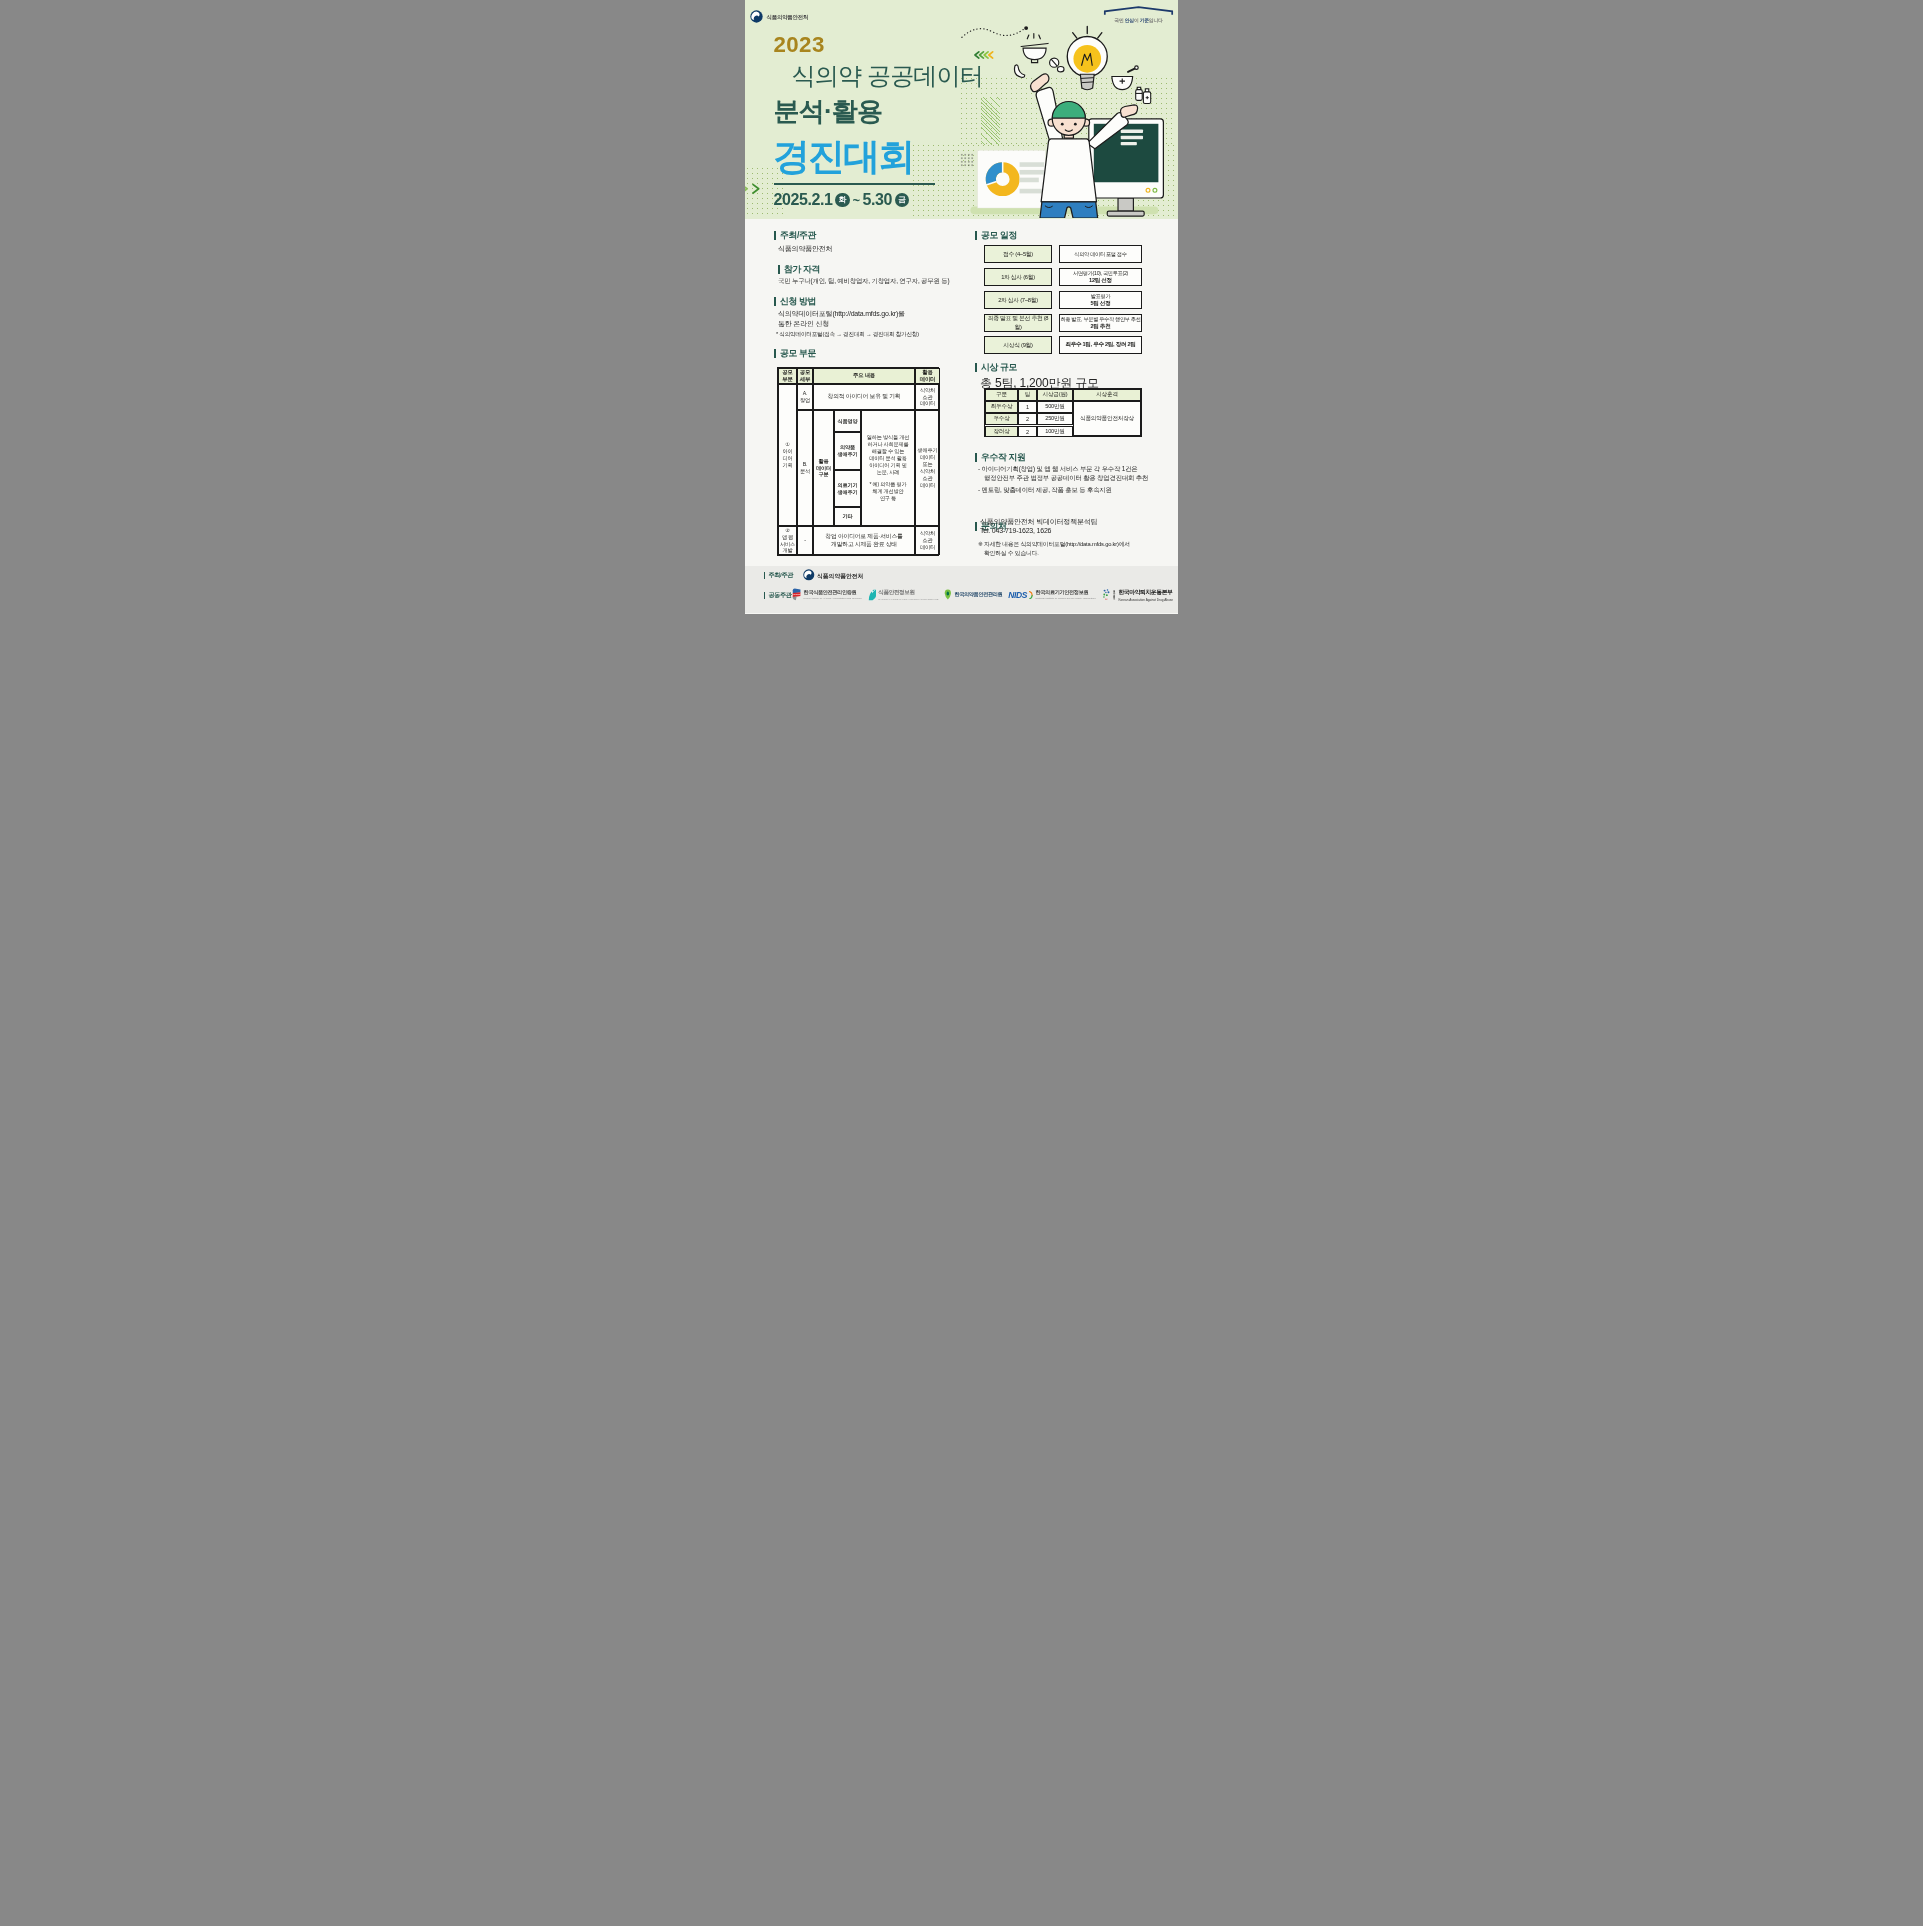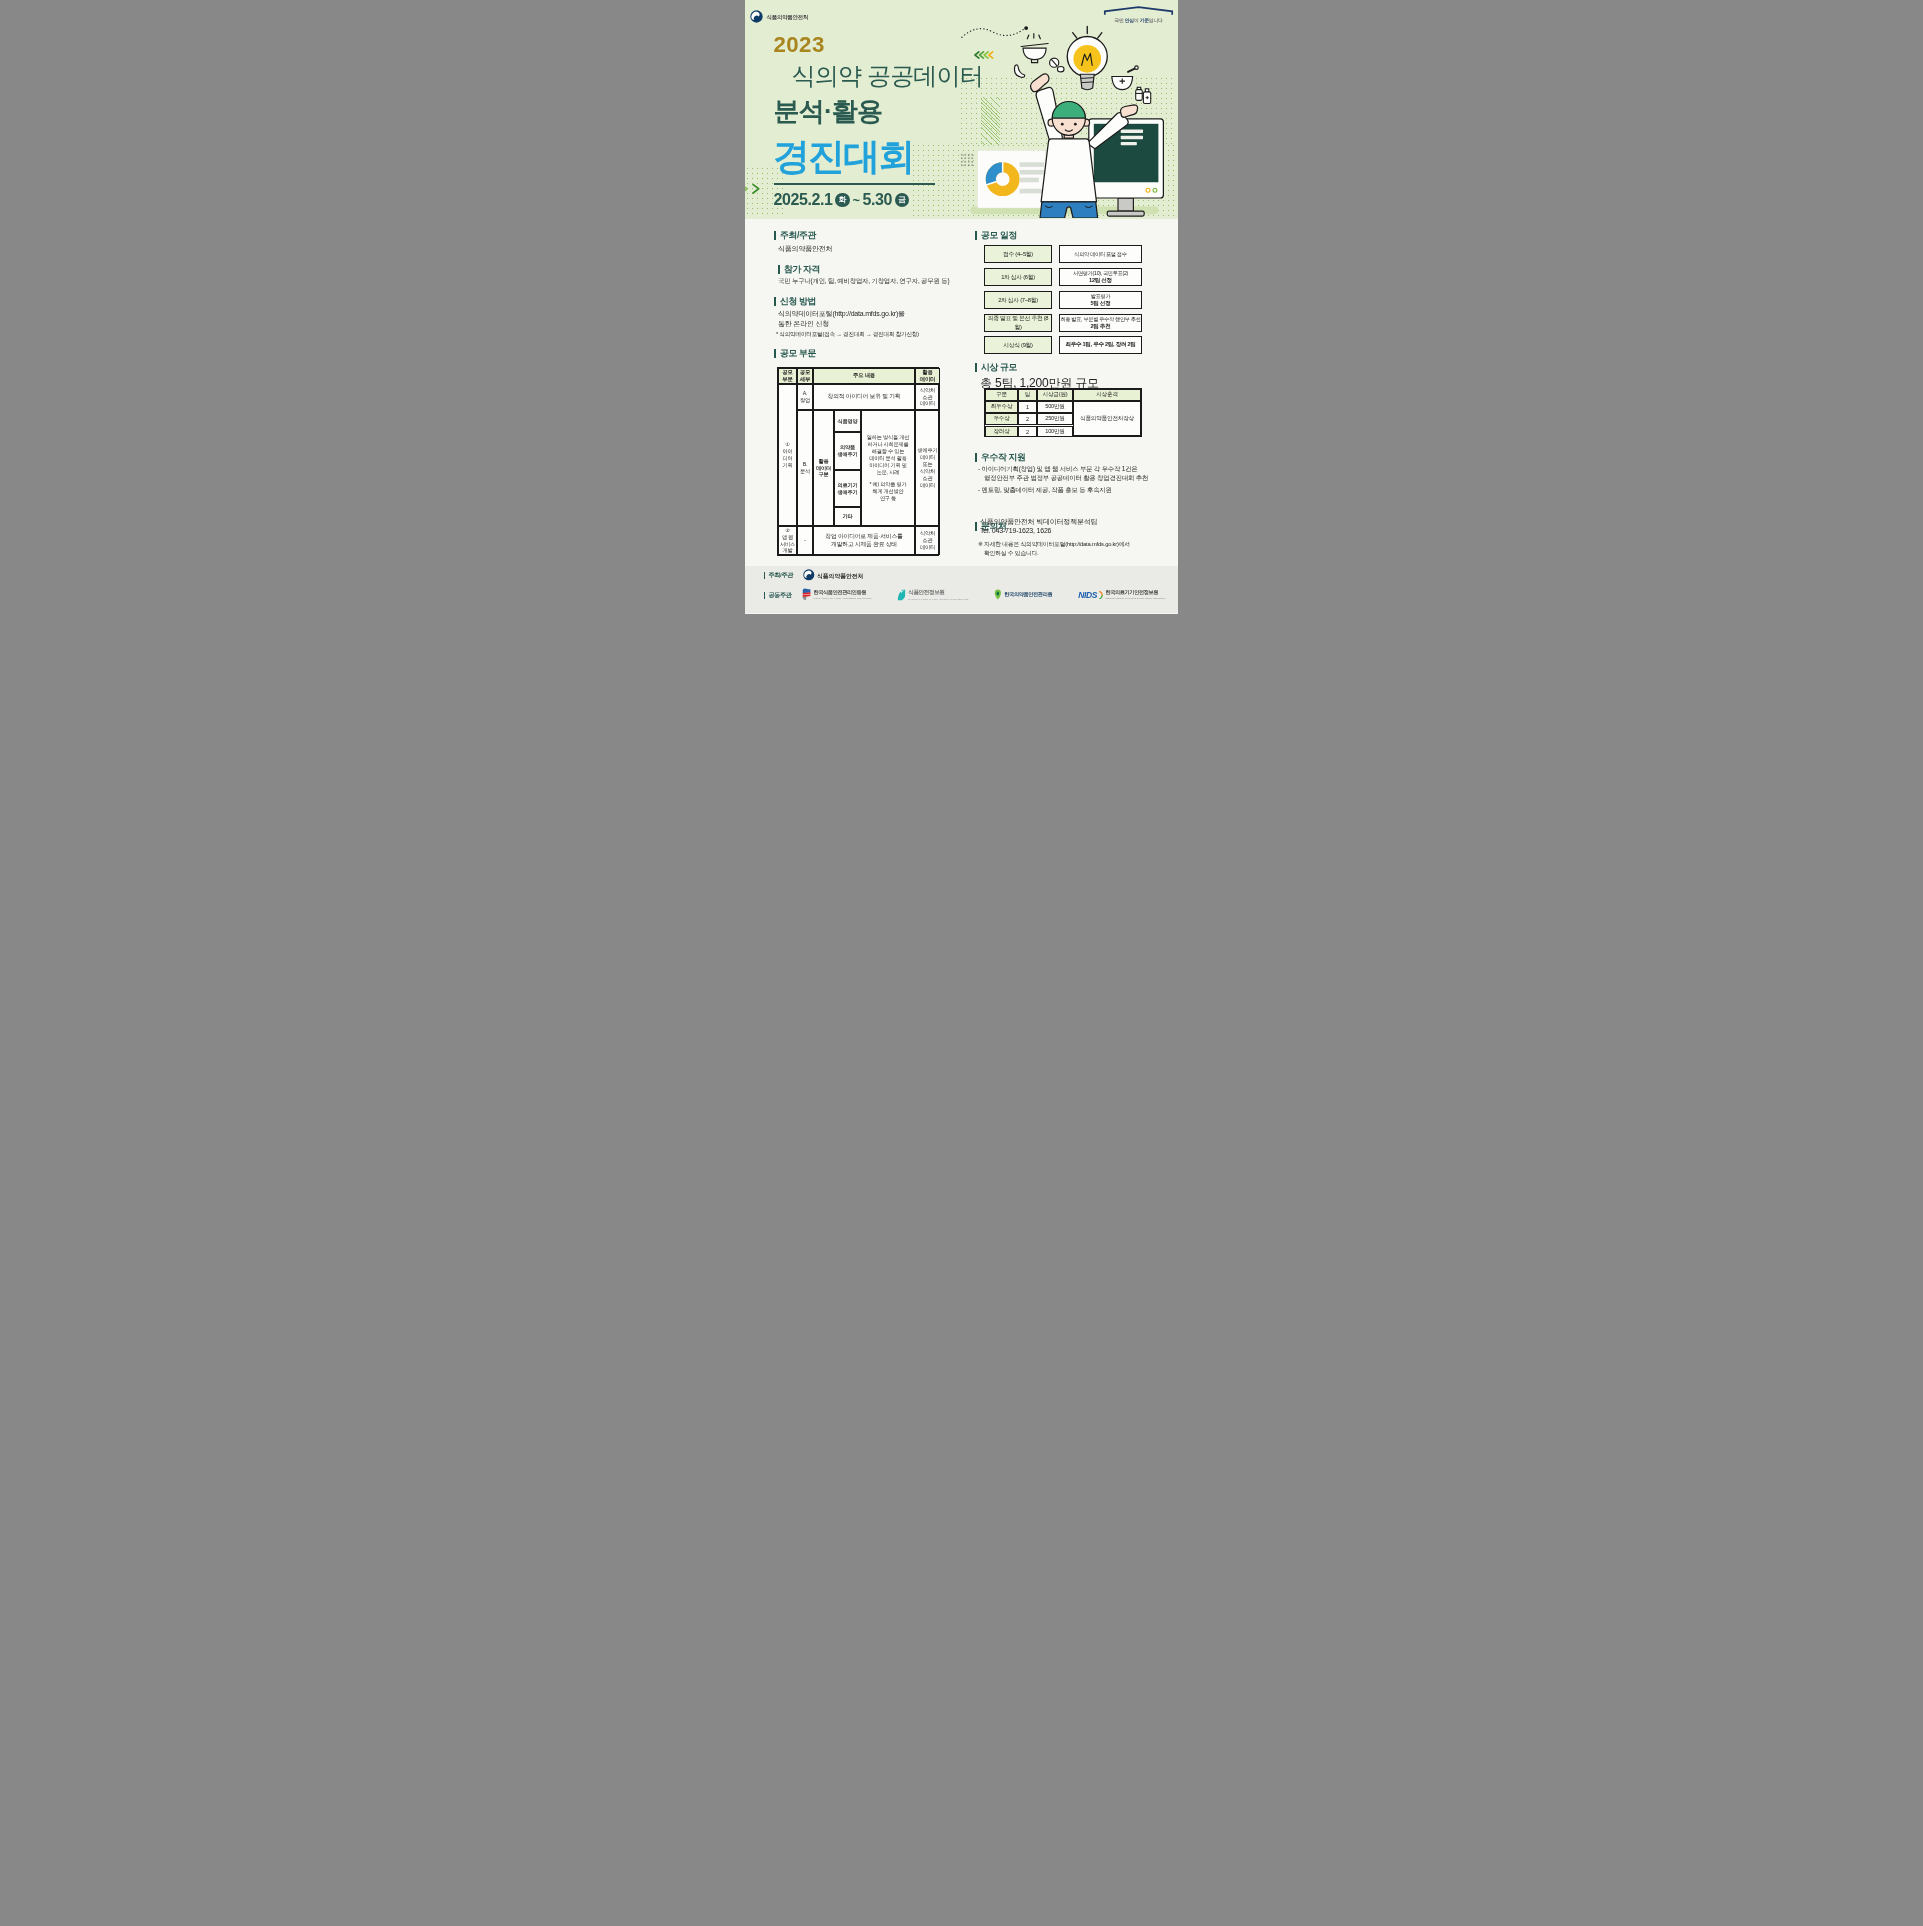--- a/index.html
+++ b/index.html
@@ -58,21 +58,21 @@
   .sched-row-r .d:empty,.sched-row-r .b:empty{display:none;}
   
   .aw-table{left:239px;top:388px;width:158px;height:49px;border:1px solid #1b1b1b;box-sizing:border-box;background:#fdfdfb;}
   .aw-cell{position:absolute;border:0.6px solid #1b1b1b;box-sizing:border-box;display:flex;align-items:center;
     justify-content:center;font-size:5.6px;color:#1d1d1b;letter-spacing:-0.2px;text-align:center;}
   .aw-cell.green{background:#e9f1d5;}
   
   .footer{left:0;top:566px;width:433px;height:47px;background:#eaeae7;}
   .f-label{display:flex;align-items:center;gap:3.5px;font-size:6.2px;font-weight:800;color:#27584e;letter-spacing:-0.4px;}
   .f-label .bar{width:1.5px;height:7px;background:#27584e;}
-  .partners{left:57px;top:586px;width:371px;height:17.7px;display:flex;align-items:center;gap:26px;}
+  .partners{left:57px;top:586px;width:371px;height:17.7px;display:flex;align-items:center;gap:6px;justify-content:flex-end;}
   .partner{display:flex;align-items:center;gap:2.3px;}
   .pname{font-size:5.2px;font-weight:800;color:#3a3a3a;letter-spacing:-0.4px;white-space:nowrap;}
   .psub{font-size:2.5px;color:#8a8a8a;white-space:nowrap;margin-top:0.8px;}
   .haccp-badge{position:relative;width:9.2px;height:13px;}
   .haccp-badge .btxt{position:absolute;left:0;top:5px;width:9.2px;text-align:center;font-size:2.1px;
     font-weight:800;color:#fff;letter-spacing:0;}
   .nids-logo{font-size:8.5px;font-weight:800;font-style:italic;color:#1a5dac;letter-spacing:-0.4px;}
   .kaada-pre{font-size:2.3px;font-weight:700;color:#1d1d1b;white-space:pre-line;line-height:1.1;text-align:center;}
 </style>
 </head>

